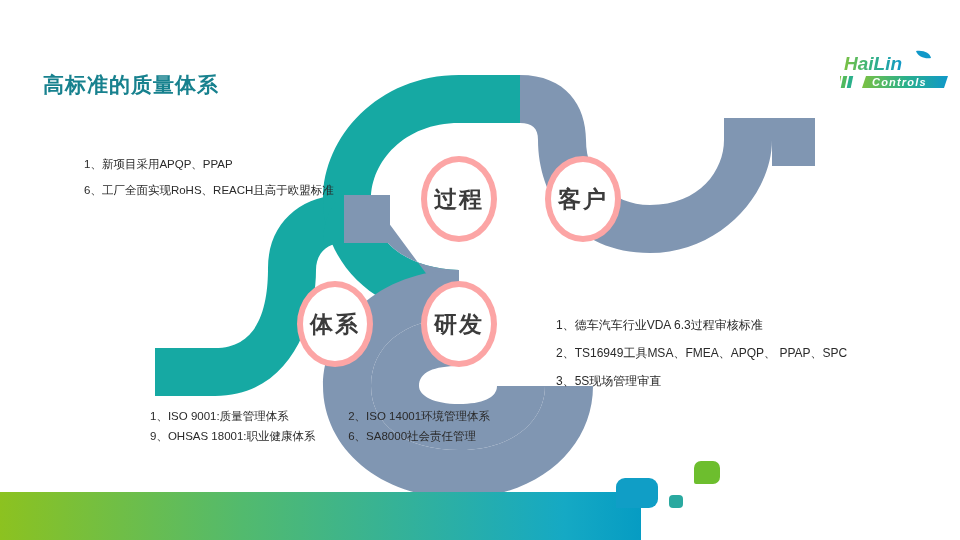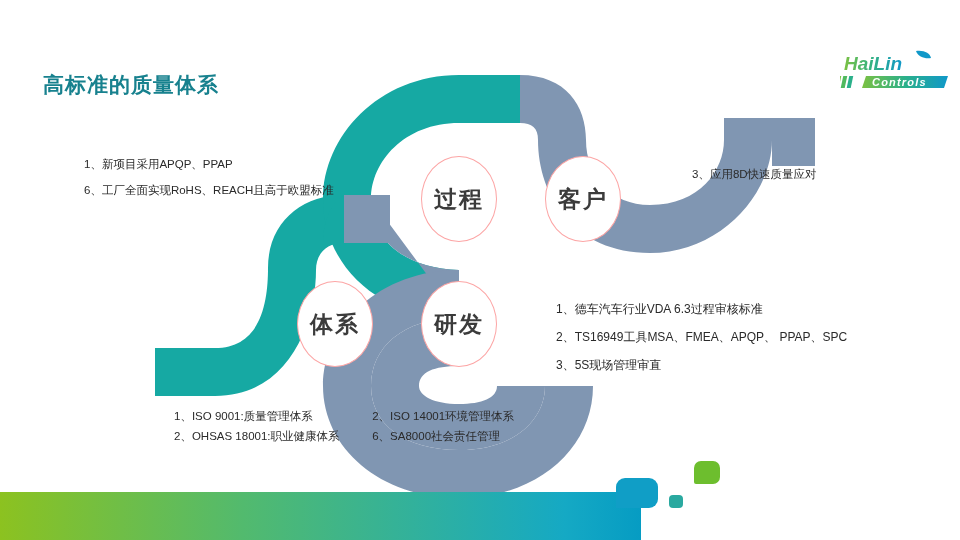--- a/index.html
+++ b/index.html
@@ -49,21 +49,21 @@
     width: 960px;
     height: 540px;
     pointer-events: none;
   }
 
   
   .node {
     position: absolute;
     border-radius: 50%;
     background: #ffffff;
-    border: 1px solid #fca5a5;
+    border: 6px solid #fca5a5;
     display: flex;
     align-items: center;
     justify-content: center;
     box-sizing: border-box;
   }
   .node-label {
     font-size: 23px;
     font-weight: bold;
     color: #3b3b3b;
     letter-spacing: 2px;
@@ -78,23 +78,23 @@
   .textblock {
     position: absolute;
     font-size: 11.5px;
     color: #2a2a2a;
     line-height: 20px;
     white-space: nowrap;
   }
   .textblock .line { display: block; margin-top: 6px; }
   #text-topleft  { left: 84px;  top: 148px; }
   #text-topright { left: 692px; top: 158px; }
-  #text-midright { left: 556px; top: 292px; font-size: 12px; line-height: 22px; }
+  #text-midright { left: 556px; top: 308px; font-size: 12px; line-height: 22px; }
   #text-bottom   { left: 150px; top: 406px; }
-  #text-bottom .row { display: block; margin-left: 24px; }
+  #text-bottom .row { display: block; }
   #text-bottom .cell { display: inline-block; }
   #text-bottom .cell.c1 { width: 195px; }
 
   
   #bottom-bar {
     position: absolute;
     left: 0;
     bottom: 0;
     width: 641px;
     height: 48px;
@@ -247,36 +247,35 @@
   <div class="node" id="node-rd">
     <span class="node-label">研发</span>
   </div>
 
   <div class="textblock" id="text-topleft">
     <span class="line">1、新项目采用APQP、PPAP</span>
     <span class="line">6、工厂全面实现RoHS、REACH且高于欧盟标准</span>
   </div>
 
   <div class="textblock" id="text-topright">
-    <span class="line">3、应用8D快速质量应对</span>
   </div>
 
   <div class="textblock" id="text-midright">
     <span class="line">1、德车汽车行业VDA 6.3过程审核标准</span>
     <span class="line">2、TS16949工具MSA、FMEA、APQP、 PPAP、SPC</span>
     <span class="line">3、5S现场管理审直</span>
   </div>
 
   <div class="textblock" id="text-bottom">
     <span class="row">
       <span class="cell c1">1、ISO 9001:质量管理体系</span>
       <span class="cell c2">2、ISO 14001环境管理体系</span>
     </span>
     <span class="row">
-      <span class="cell c1">2、OHSAS 18001:职业健康体系</span>
+      <span class="cell c1">9、OHSAS 18001:职业健康体系</span>
       <span class="cell c2">6、SA8000社会责任管理</span>
     </span>
   </div>
 
   <div id="bottom-bar"></div>
   <div class="deco" id="deco-blue-notch"></div>
   <div class="deco" id="deco-green-big"></div>
   <div class="deco" id="deco-green-small"></div>
 
 </div>

